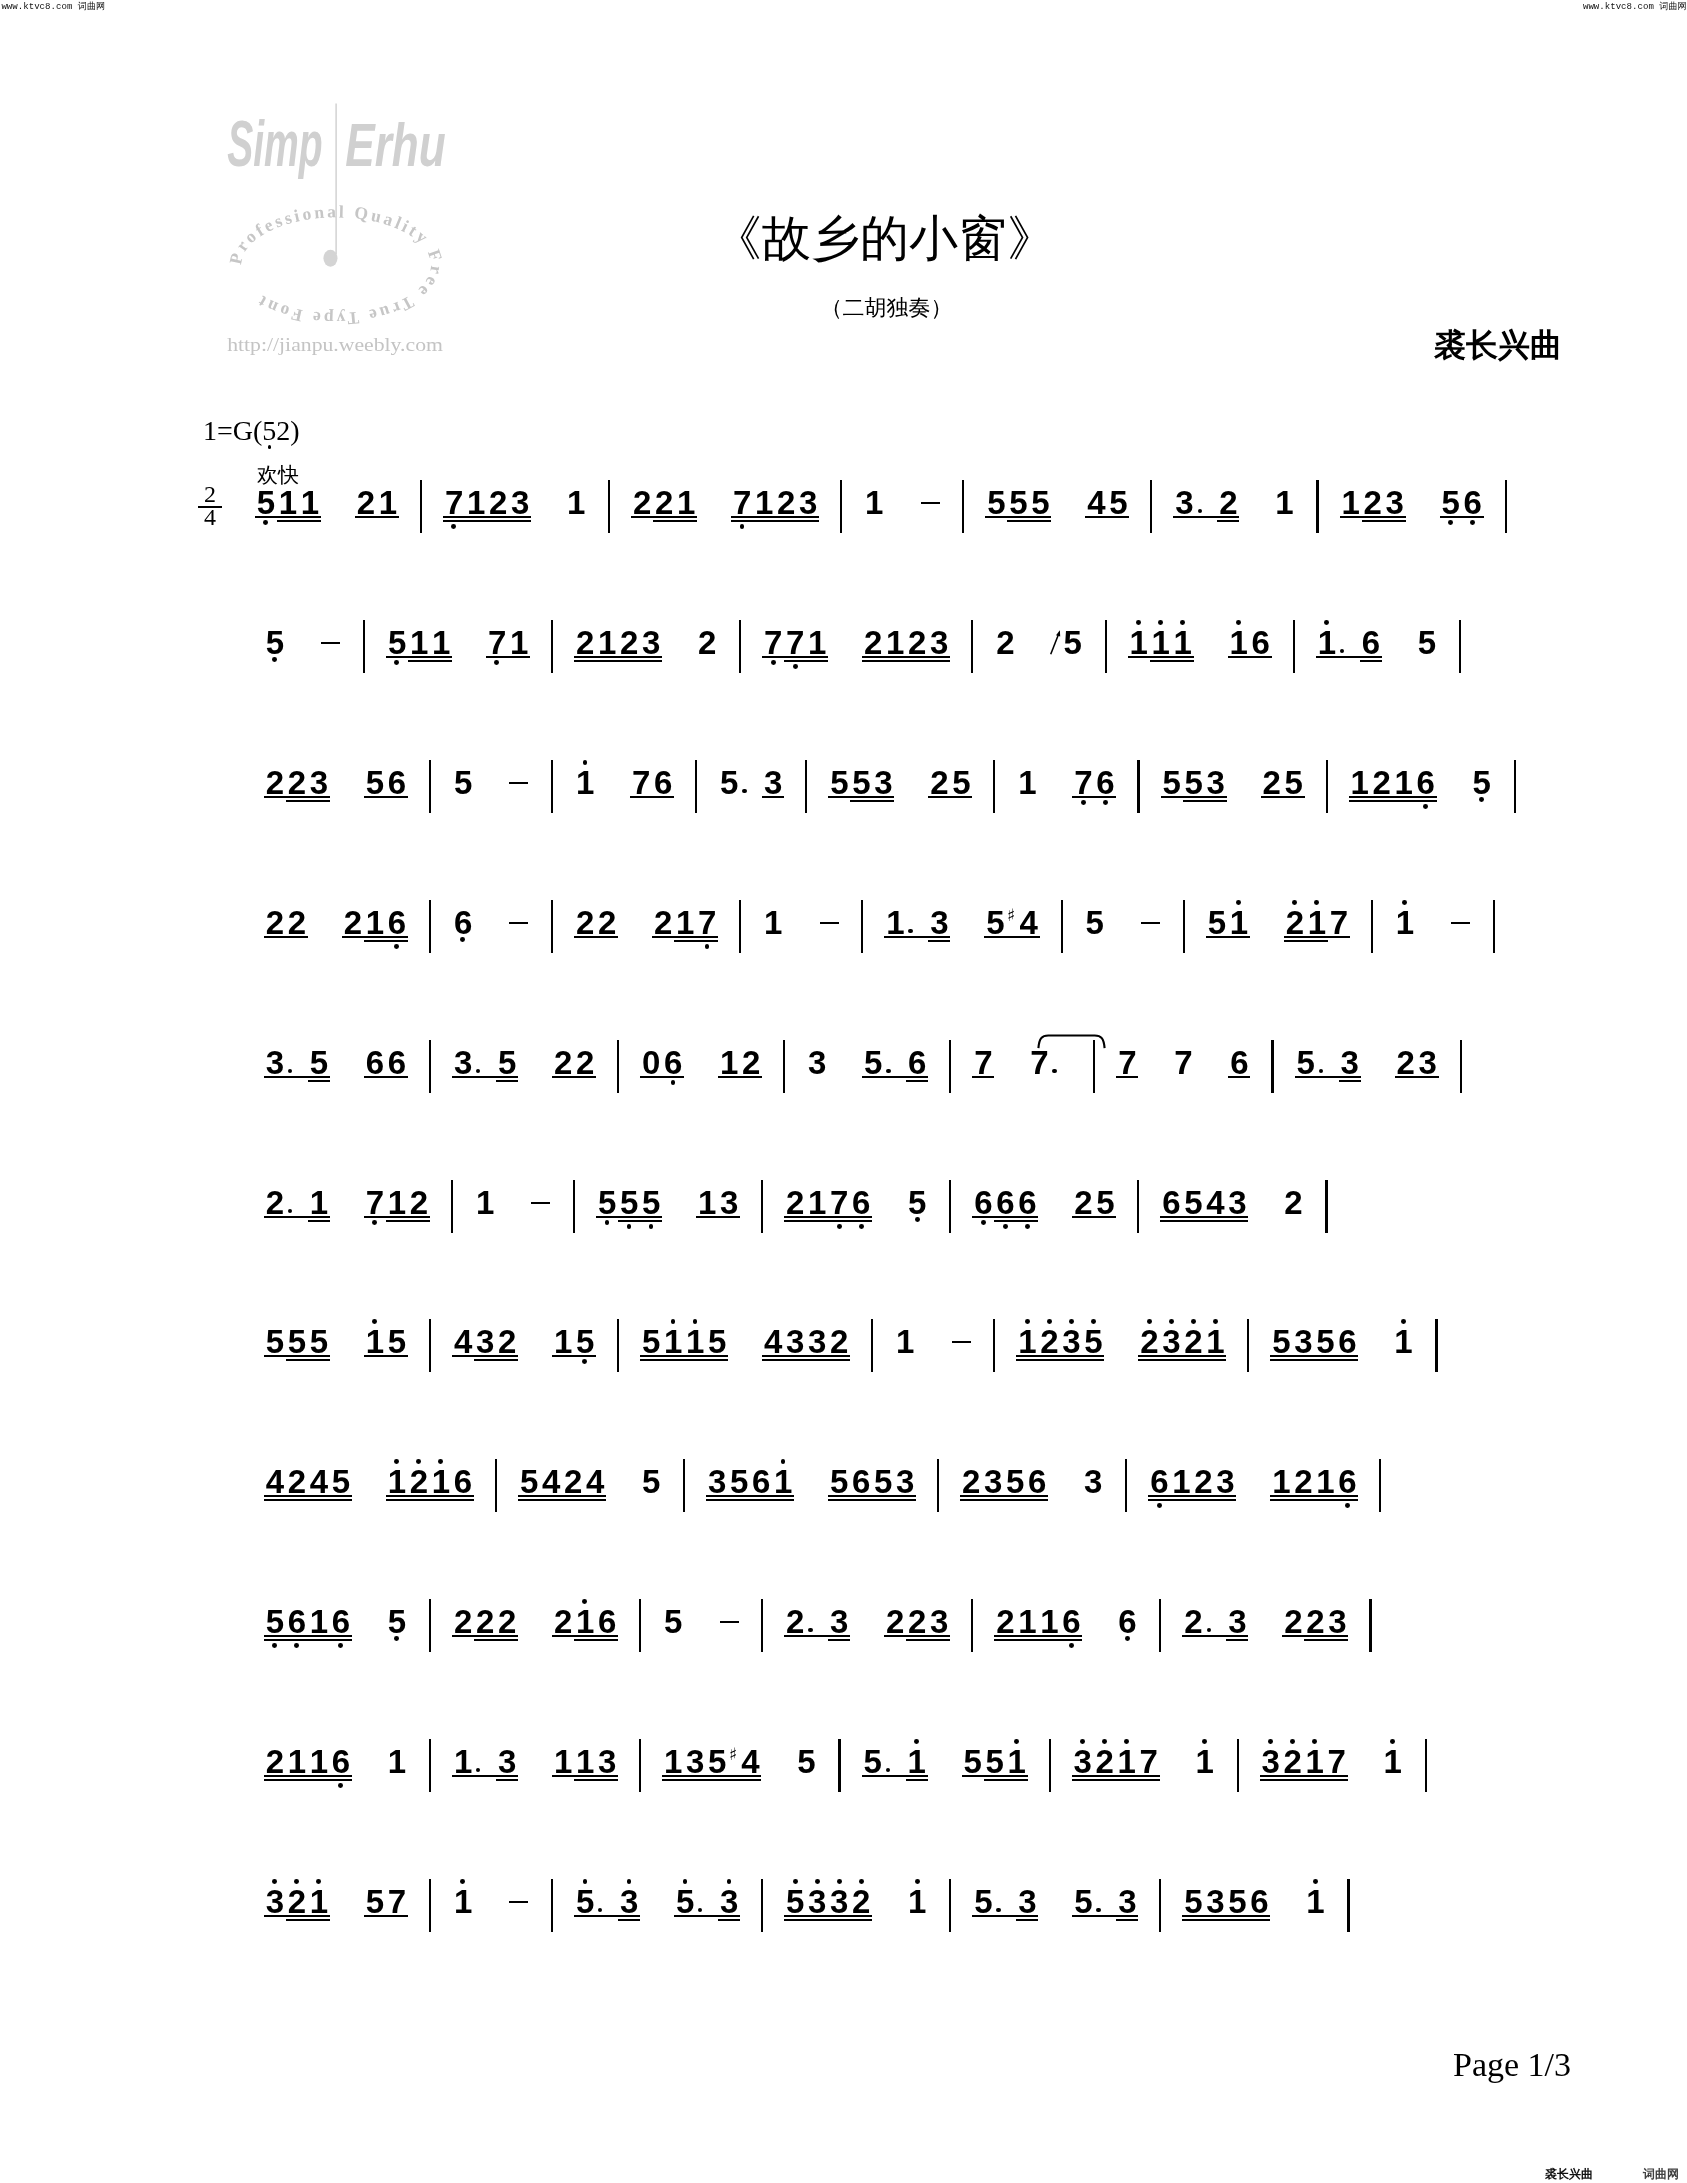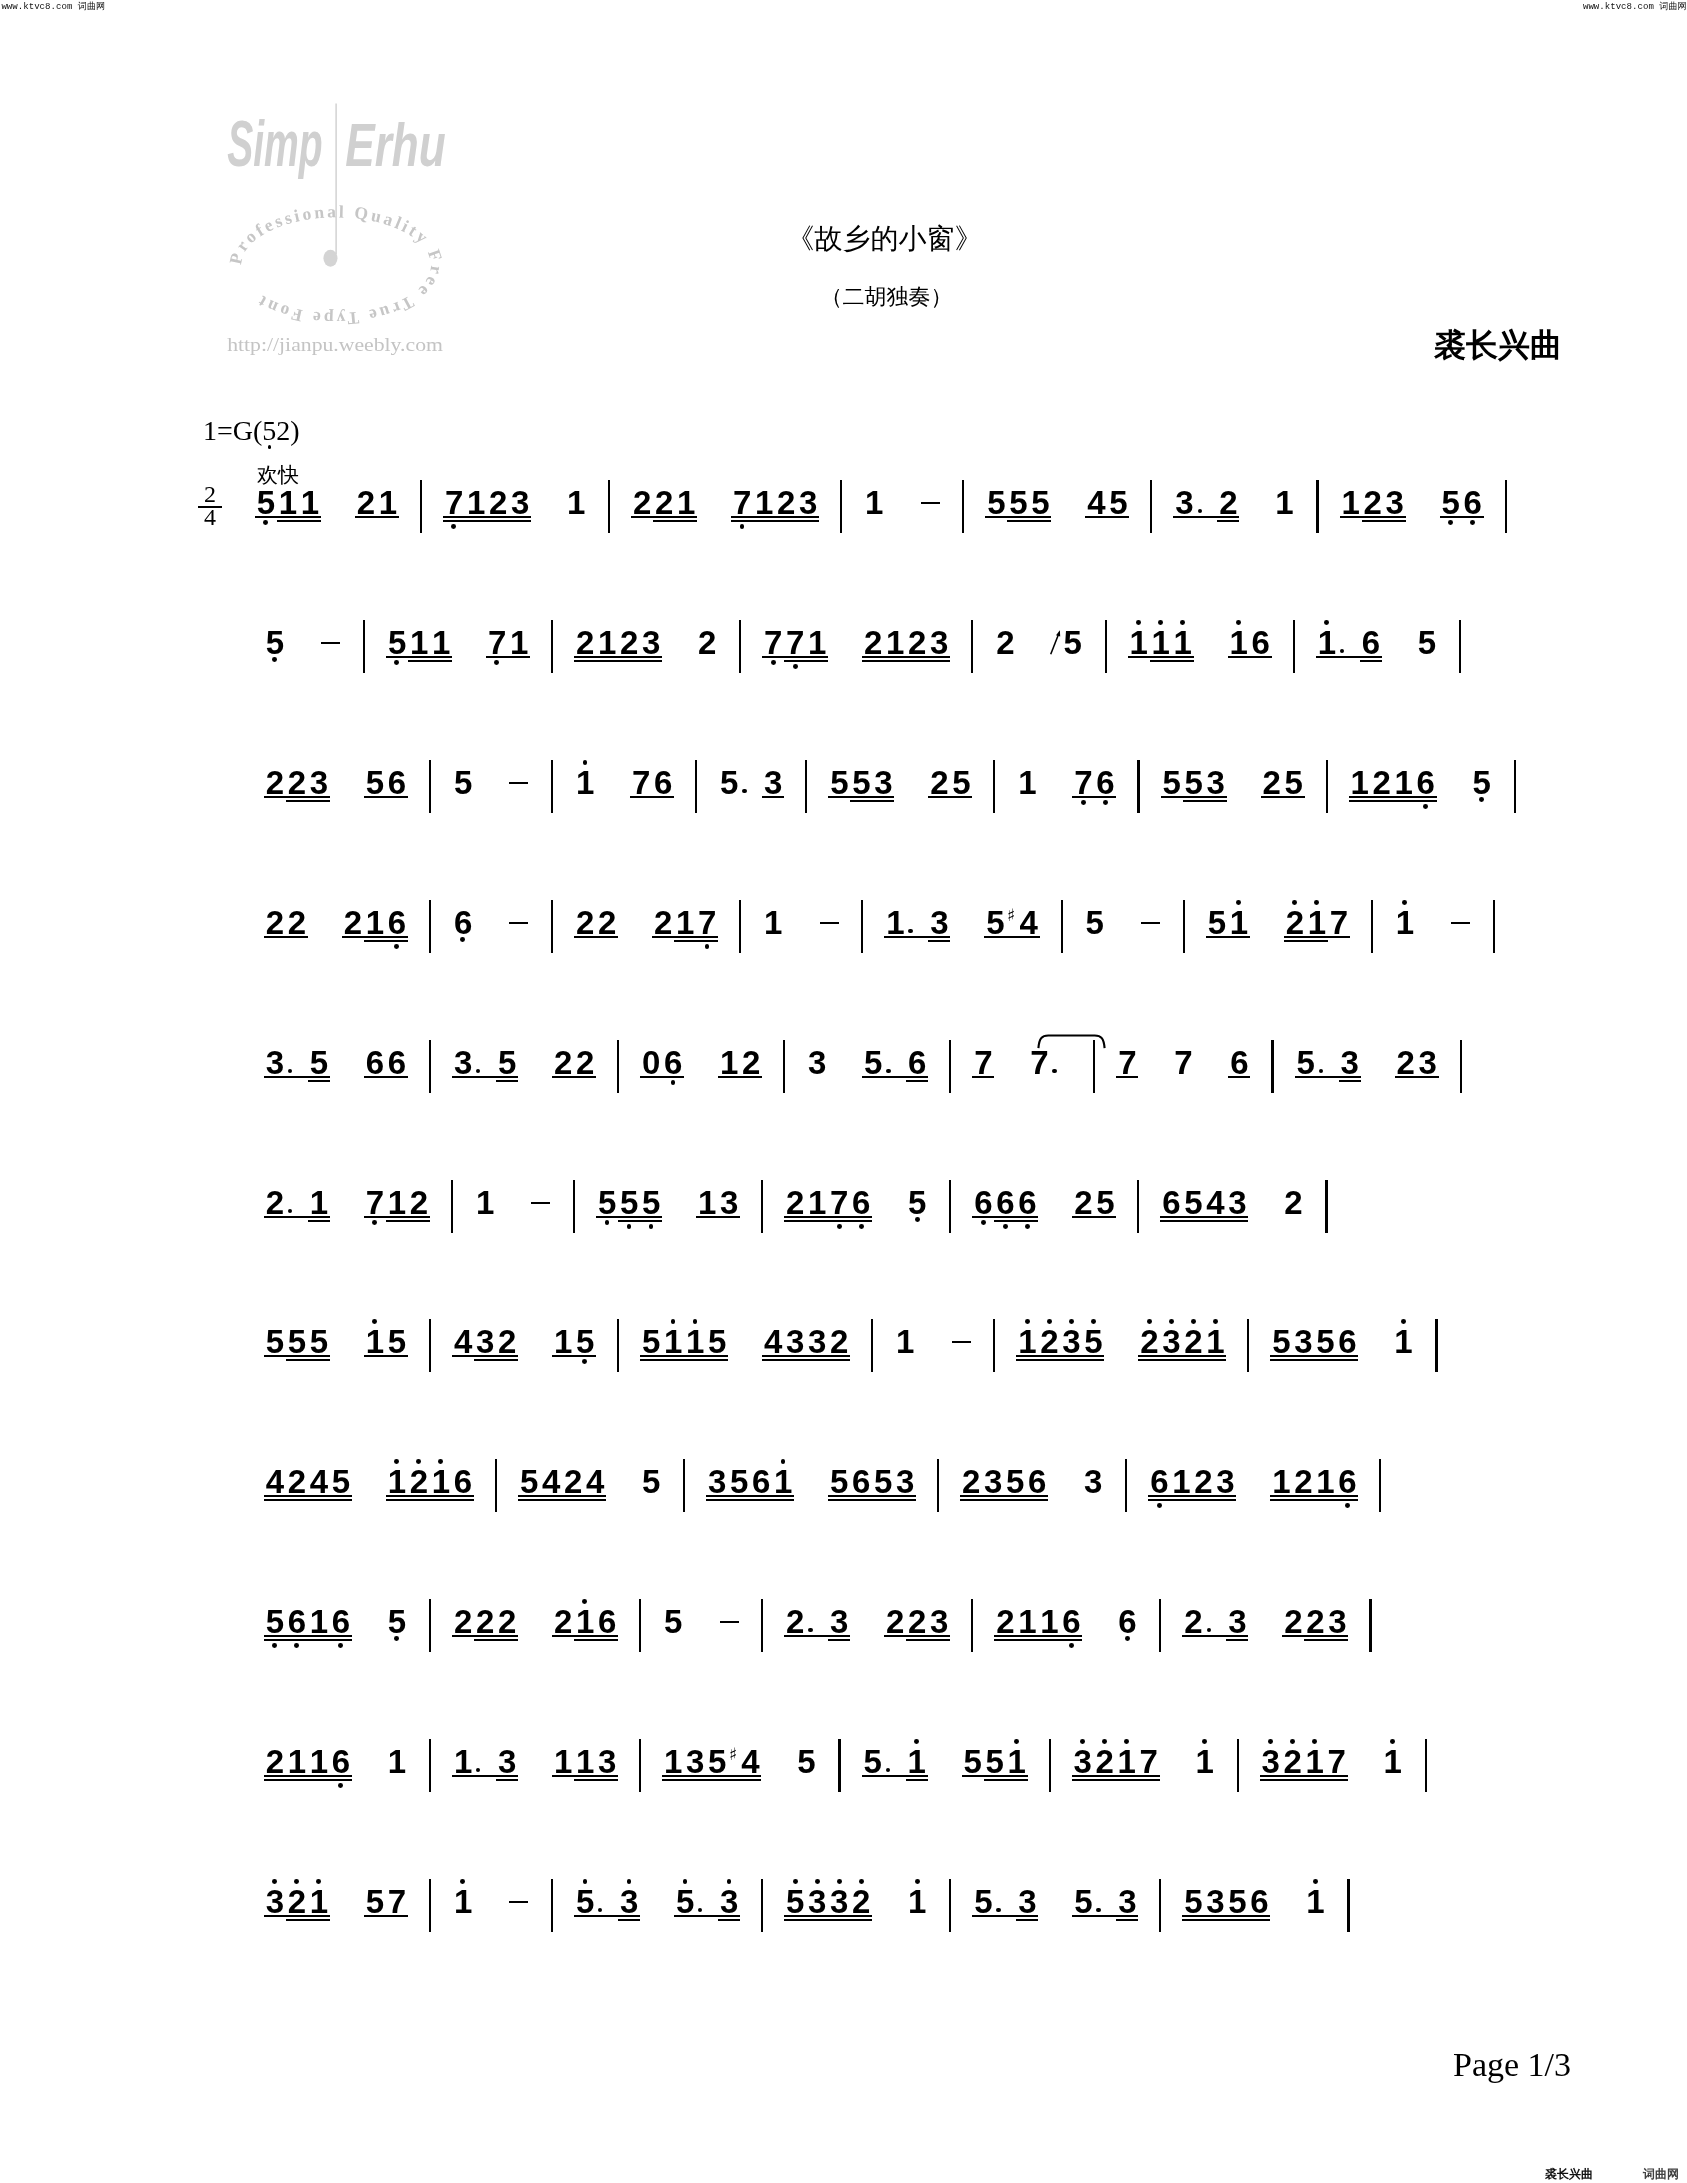--- a/index.html
+++ b/index.html
@@ -1,22 +1,22 @@
 <!DOCTYPE html>
 <html style="font-size:11.3px"><head>
 <meta charset="utf-8">
 <style>
 html,body{margin:0;padding:0;background:#fff;}
 body{width:1688px;height:2183px;position:relative;overflow:hidden;font-family:"DejaVu Sans",sans-serif;color:#000;}
 .site-tag{position:absolute;top:0.7px;font:9.1px/11.3px "Liberation Mono",monospace;color:#111;white-space:nowrap;}
 .site-tag.left{left:1.4px;}
 .site-tag.right{right:1.4px;}
 #logo{position:absolute;left:211px;top:98px;width:253px;height:267px;}
-.title{position:absolute;left:603px;width:563px;top:214px;text-align:center;font-family:"DejaVu Sans",sans-serif;font-size:28px;line-height:49px;white-space:nowrap;}
-.subtitle{position:absolute;left:746px;width:281px;top:283px;text-align:center;font-family:"DejaVu Sans",sans-serif;font-size:22px;line-height:28px;white-space:nowrap;}
+.title{position:absolute;left:603px;width:563px;top:214px;text-align:center;font-family:"DejaVu Sans",sans-serif;font-size:49px;line-height:49px;white-space:nowrap;}
+.subtitle{position:absolute;left:746px;width:281px;top:294px;text-align:center;font-family:"DejaVu Sans",sans-serif;font-size:22px;line-height:28px;white-space:nowrap;}
 .composer{position:absolute;left:1434px;top:326px;font-family:"DejaVu Sans",sans-serif;font-size:32px;line-height:39px;font-weight:bold;white-space:nowrap;}
 .key{position:absolute;left:203px;top:417px;font:28px/28px "Liberation Serif",serif;white-space:nowrap;}
 .key .ld{position:relative;display:inline-block;}
 .key .ld::after{content:"";position:absolute;left:50%;margin-left:-1.8px;bottom:-3.5px;width:3.5px;height:3.5px;border-radius:50%;background:#000;}
 .tempo{position:absolute;left:257px;top:463px;font-family:"DejaVu Sans",sans-serif;font-size:21px;line-height:25px;white-space:nowrap;}
 .timesig{position:absolute;left:198px;top:485px;width:24px;text-align:center;font:24px/19.7px "Liberation Serif",serif;}
 .timesig .num{display:block;height:21px;border-bottom:2.1px solid #000;}
 .timesig .den{display:block;height:19.7px;}
 #score{position:absolute;left:0;top:0;}
 .line{position:absolute;display:flex;align-items:flex-start;height:33px;white-space:nowrap;}

